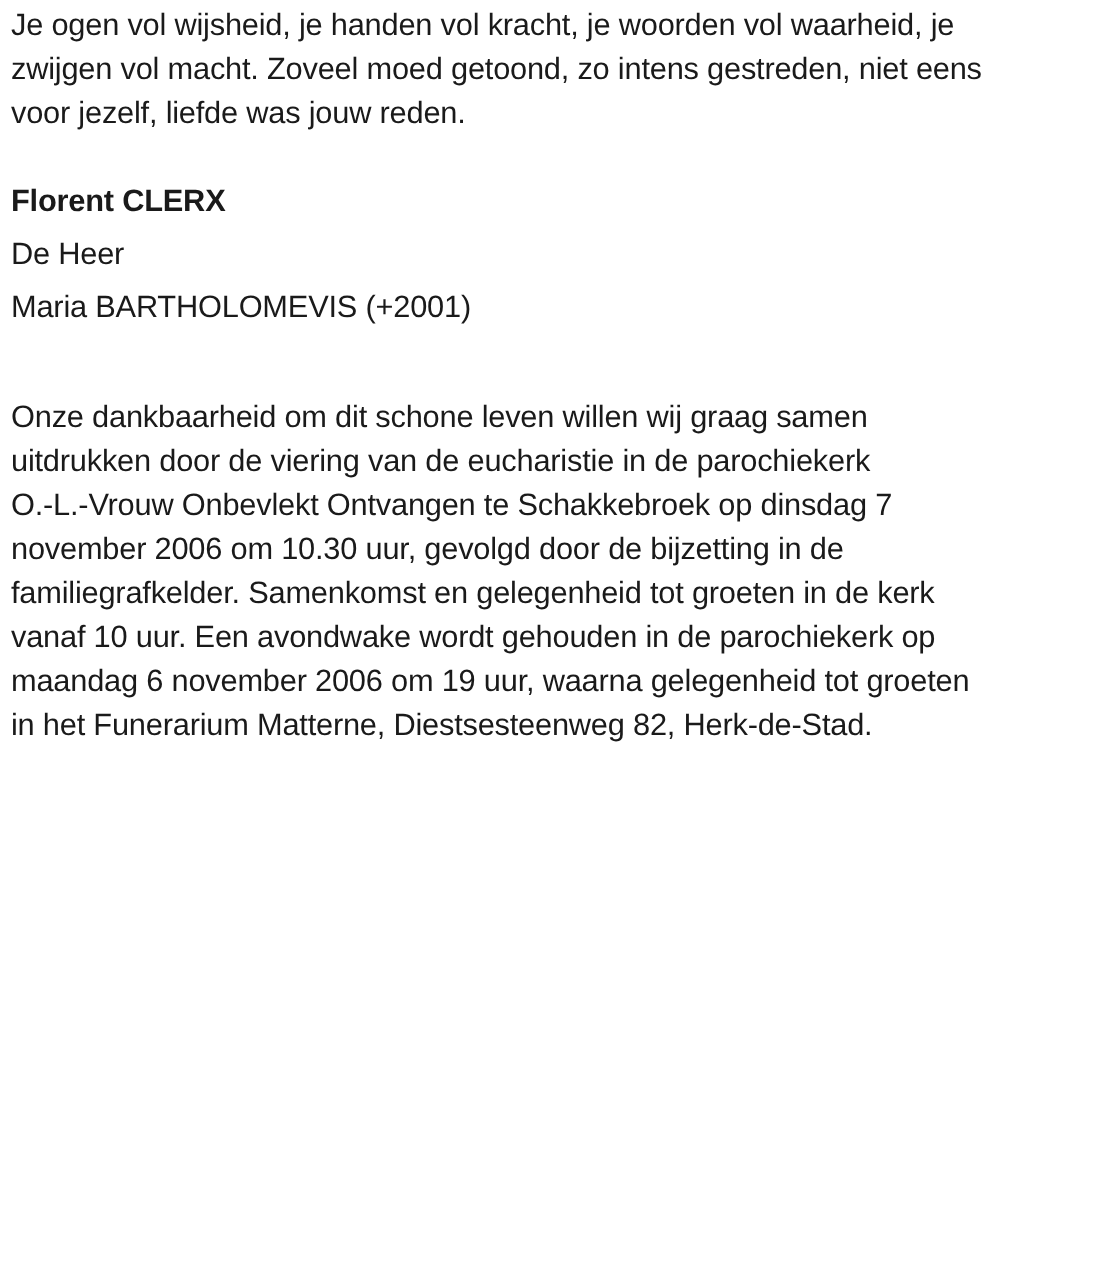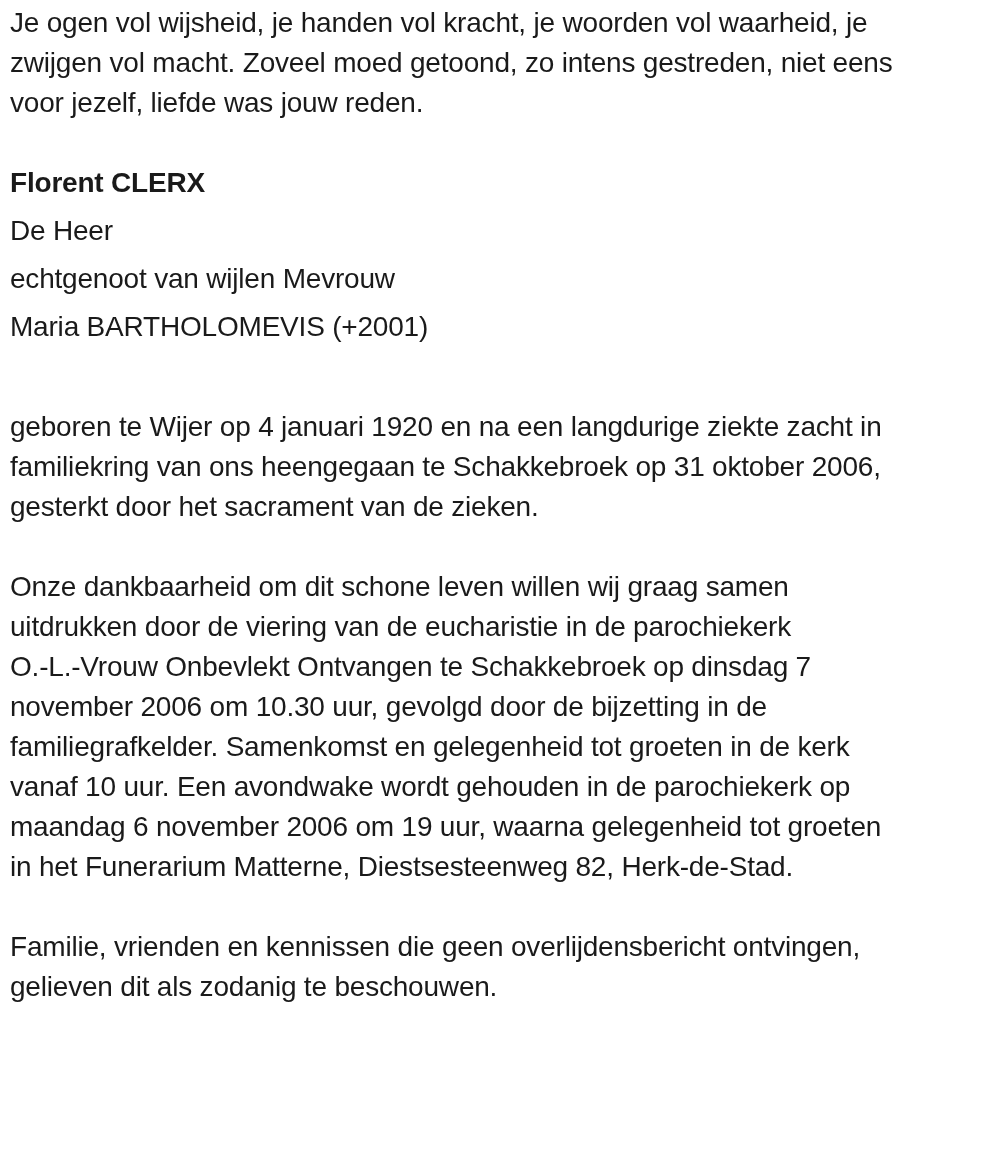--- a/index.html
+++ b/index.html
@@ -43,33 +43,27 @@
 
 <main class="page">
   <p class="para">Je ogen vol wijsheid, je handen vol kracht, je woorden vol waarheid, je
 zwijgen vol macht. Zoveel moed getoond, zo intens gestreden, niet eens
 voor jezelf, liefde was jouw reden.</p>
 
   <p class="head deceased-name">Florent CLERX</p>
 
   <p class="head">De Heer</p>
 
-  <p class="head">echtgenoot van wijlen Mevrouw</p>
 
   <p class="head last-head">Maria BARTHOLOMEVIS (+2001)</p>
 
-  <p class="para">geboren te Wijer op 4 januari 1920 en na een langdurige ziekte zacht in
-familiekring van ons heengegaan te Schakkebroek op 31 oktober 2006,
-gesterkt door het sacrament van de zieken.</p>
 
   <p class="para">Onze dankbaarheid om dit schone leven willen wij graag samen
 uitdrukken door de viering van de eucharistie in de parochiekerk
 O.-L.-Vrouw Onbevlekt Ontvangen te Schakkebroek op dinsdag 7
 november 2006 om 10.30 uur, gevolgd door de bijzetting in de
 familiegrafkelder. Samenkomst en gelegenheid tot groeten in de kerk
 vanaf 10 uur. Een avondwake wordt gehouden in de parochiekerk op
 maandag 6 november 2006 om 19 uur, waarna gelegenheid tot groeten
 in het Funerarium Matterne, Diestsesteenweg 82, Herk-de-Stad.</p>
 
 
-  <p class="para last">Familie, vrienden en kennissen die geen overlijdensbericht ontvingen,
-gelieven dit als zodanig te beschouwen.</p>
 </main>
 
 </body></html>

